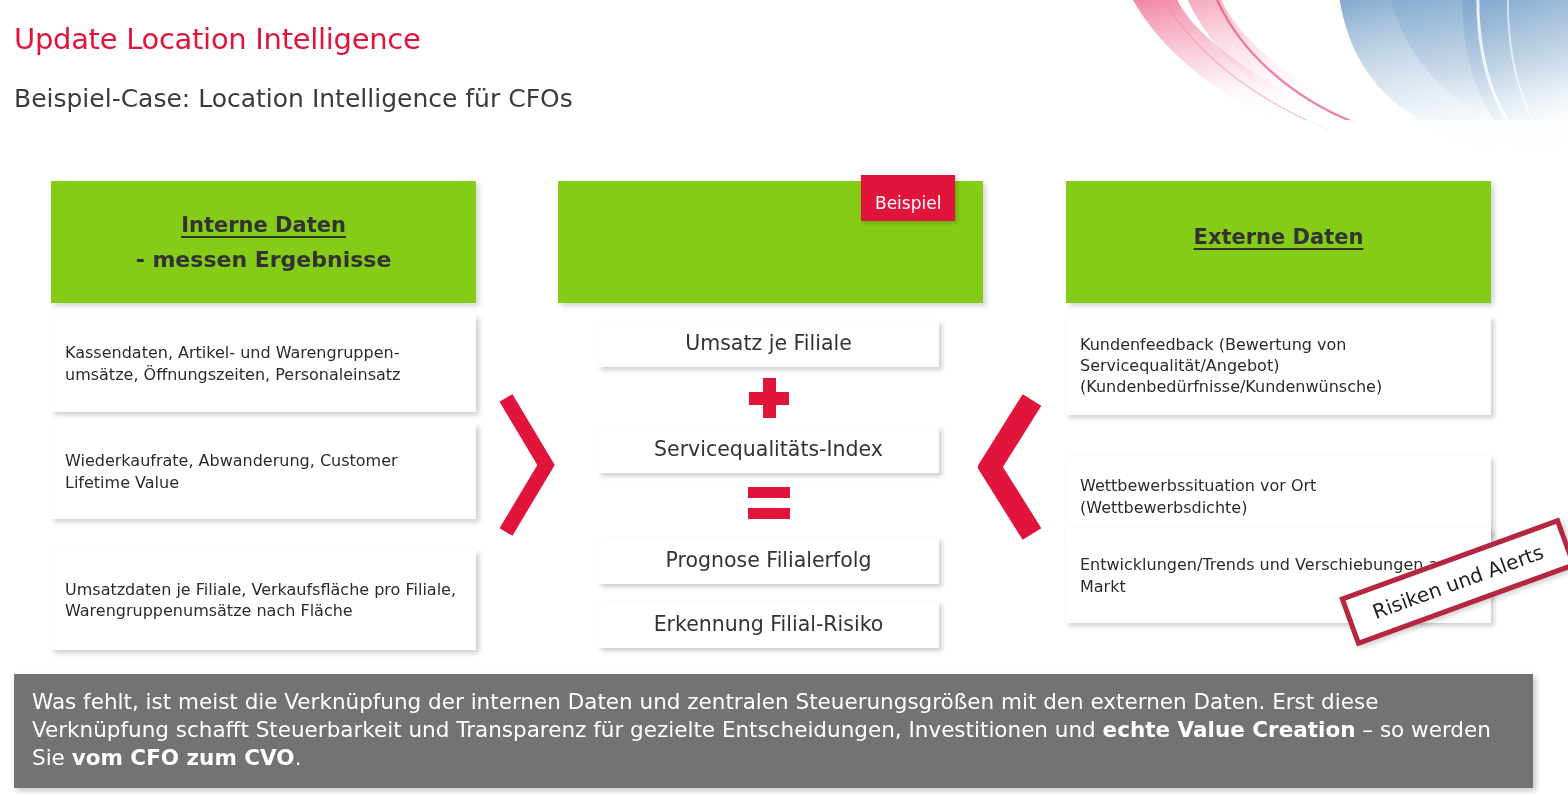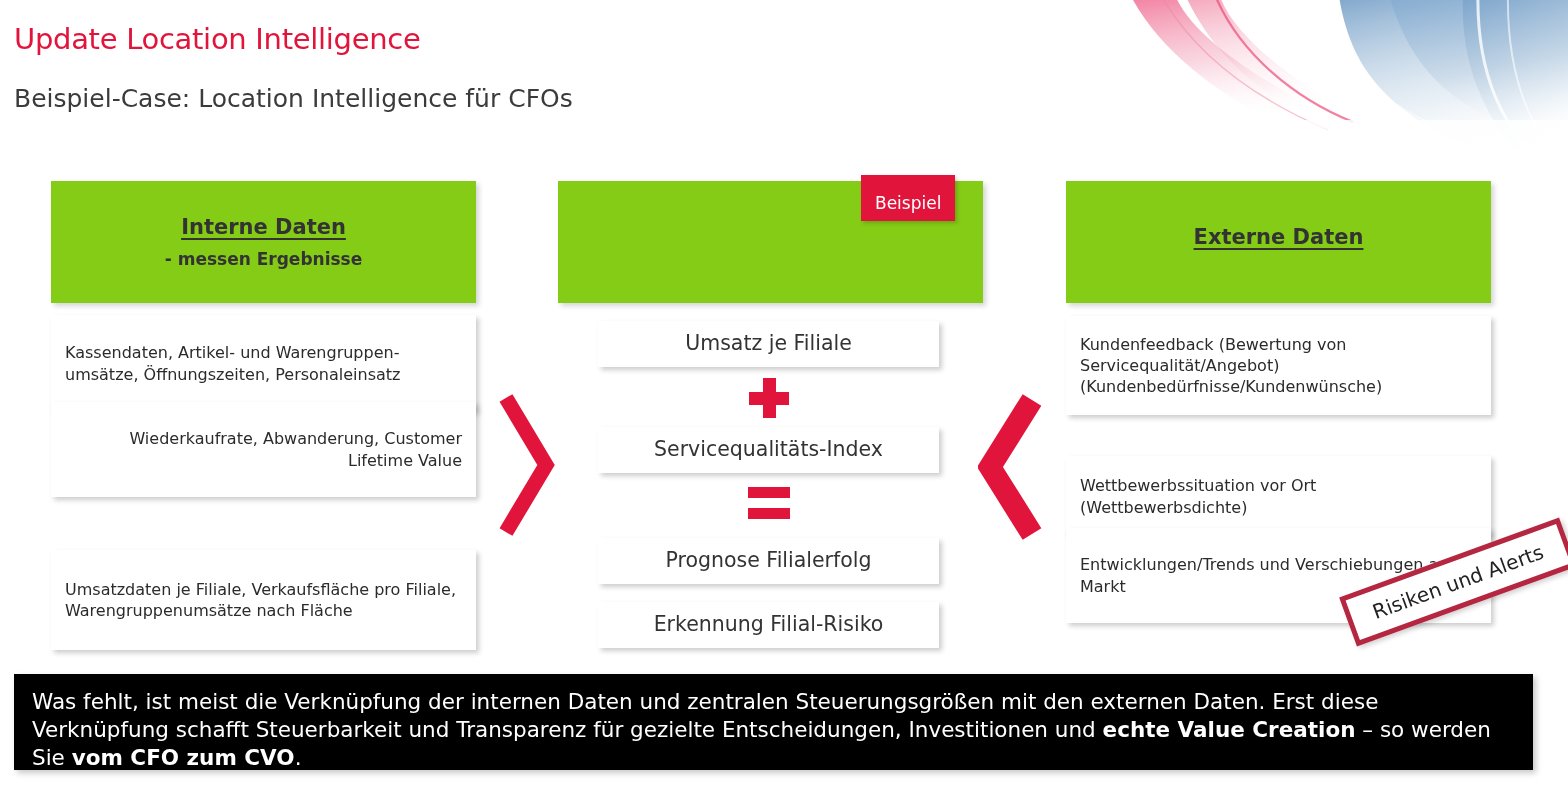--- a/index.html
+++ b/index.html
@@ -25,21 +25,21 @@
 
   
   .hdrbox{
     position:absolute;background:#84cc16;
     box-shadow:3px 3px 5px rgba(0,0,0,0.17);
     display:flex;flex-direction:column;align-items:center;justify-content:center;
     color:#333;
     font-weight:bold;
   }
   .hdrbox .h-title{font-size:21px;text-decoration:underline;text-underline-offset:4px;margin-bottom:10px;}
-  .hdrbox .h-sub{font-size:17px;}
+  .hdrbox .h-sub{font-size:22px;}
   .hdrbox .h-multi{font-size:21px;line-height:1.32;text-align:center;}
 
   .card{
     position:absolute;background:#ffffff;
     box-shadow:3px 3px 5px rgba(0,0,0,0.20);
     display:flex;align-items:center;
     font-size:16px;color:#2b2b2b;line-height:1.33;
     padding:0 14px;box-sizing:border-box;
   }
   .card.center{justify-content:center;font-size:20.5px;color:#333;}
@@ -66,22 +66,22 @@
     background:#ffffff;
     color:#222;font-size:20px;
     padding:9px 22px;
     transform:rotate(-20deg);
     box-shadow:2px 3px 5px rgba(0,0,0,0.18);
     white-space:nowrap;
   }
 
   
   #banner{
-    position:absolute;left:14px;top:674px;width:1519px;height:96px;
-    background:#000000;color:#ffffff;
+    position:absolute;left:14px;top:674px;width:1519px;height:114px;
+    background:#737373;color:#ffffff;
     box-shadow:3px 3px 6px rgba(0,0,0,0.22);
     box-sizing:border-box;
     padding:14px 18px 0 18px;
     font-size:21.5px;line-height:1.30;
   }
   #banner b{font-weight:700;}
 </style>
 </head>
 <body>
 
@@ -133,21 +133,21 @@
 <div id="subtitle">Beispiel-Case: Location Intelligence für CFOs</div>
 
 <div class="hdrbox" style="left:51px;top:181px;width:425px;height:122px;">
   <div class="h-title">Interne Daten</div>
   <div class="h-sub">- messen Ergebnisse</div>
 </div>
 
 <div class="card" style="left:51px;top:315px;width:425px;height:97px;">
   <span>Kassendaten, Artikel- und Warengruppen-umsätze, Öffnungszeiten, Personaleinsatz</span>
 </div>
-<div class="card" style="left:51px;top:402px;width:425px;height:95px;text-align:right;">
+<div class="card" style="left:51px;top:424px;width:425px;height:95px;">
   <span>Wiederkaufrate, Abwanderung, Customer Lifetime Value</span>
 </div>
 <div class="card" style="left:51px;top:550px;width:425px;height:100px;">
   <span>Umsatzdaten je Filiale, Verkaufsfläche pro Filiale, Warengruppenumsätze nach Fläche</span>
 </div>
 
 <div class="hdrbox" style="left:558px;top:181px;width:425px;height:122px;">
 </div>
 
 <div id="beispiel" style="left:861px;top:175px;">

